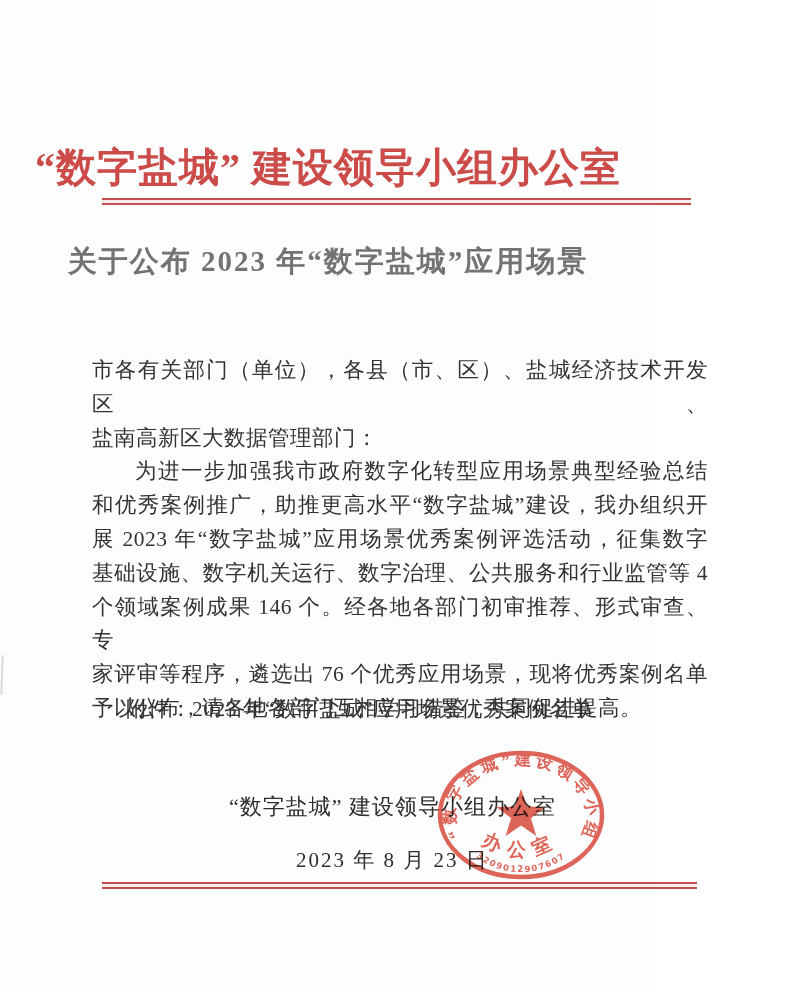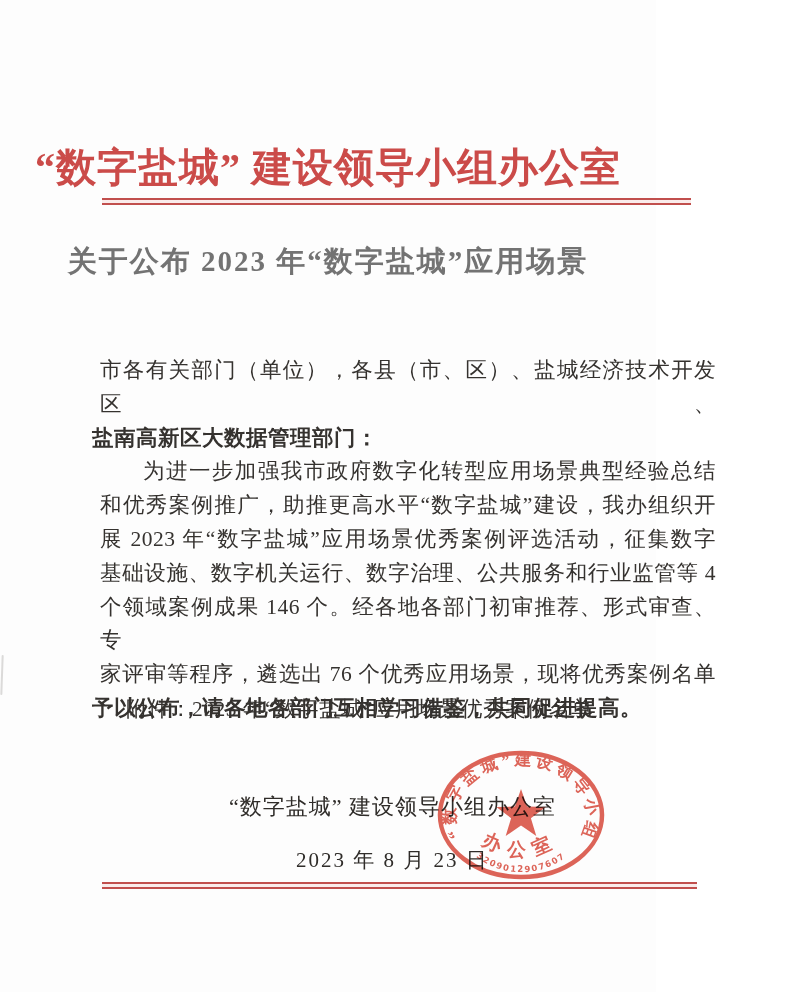--- a/index.html
+++ b/index.html
@@ -35,22 +35,22 @@
     font-size:29px;font-weight:bold;line-height:37px;
     letter-spacing:2px;
   }
   
   .body-block{
     position:absolute;top:354px;left:92px;width:616px;
     color:#35322f;font-size:21.5px;line-height:33.8px;
     letter-spacing:0.5px;
   }
   .bline{width:100%;}
-  .jl{text-align:justify;text-align-last:justify;margin-left:8px;}
-  .ll{text-align:center;text-align-last:left;font-weight:bold;}
+  .jl{text-align:justify;text-align-last:justify;}
+  .ll{text-align:center;text-align-last:left;}
   .indent{text-indent:2em;}
   .attachment{
     position:absolute;top:694px;left:83px;width:616px;
     color:#35322f;font-size:21.5px;letter-spacing:0.5px;
     text-indent:2em;white-space:nowrap;
   }
   
   .sig-block{
     position:absolute;top:792px;right:100px;
     text-align:center;color:#2f2c29;

